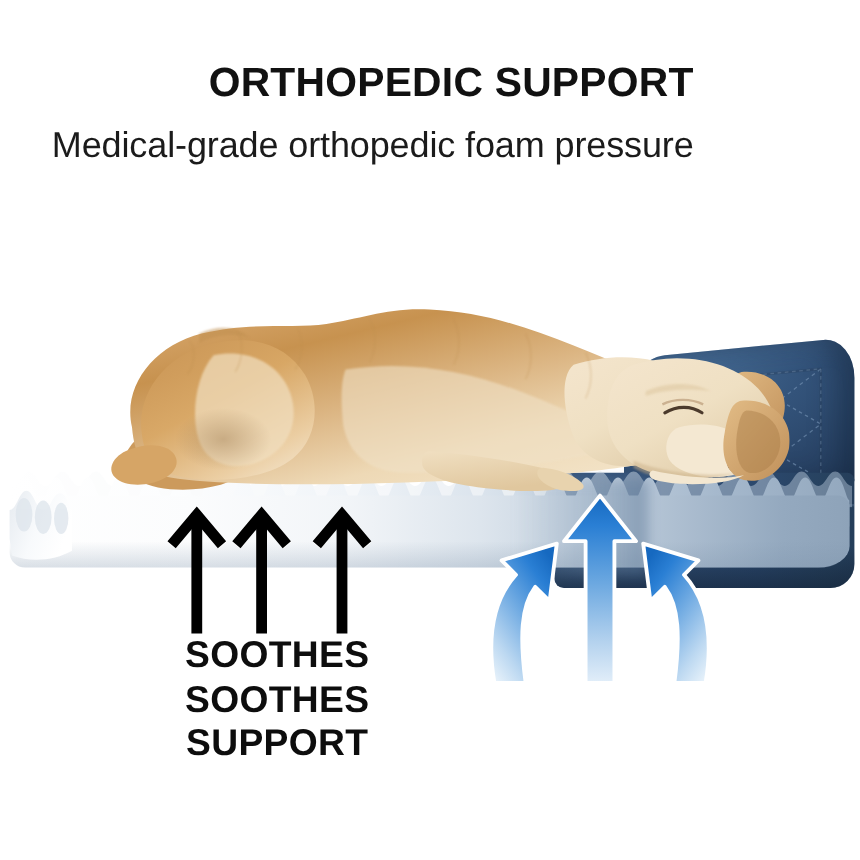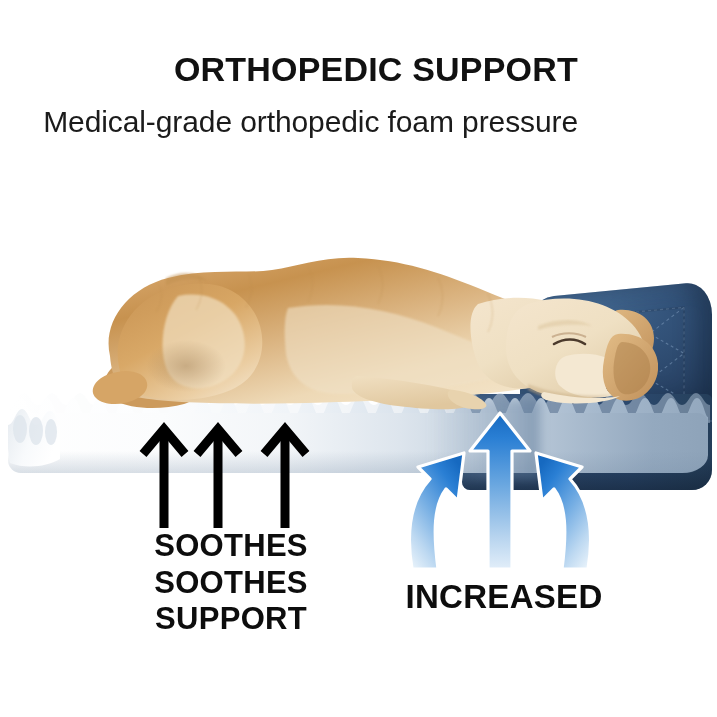--- a/index.html
+++ b/index.html
@@ -570,16 +570,15 @@
     </svg>
   </div>
 
   <div class="caption" id="caption-left">
     <span class="ln">SOOTHES</span>
     <span class="ln">SOOTHES</span>
     <span class="ln">SUPPORT</span>
   </div>
 
   <div class="caption" id="caption-right">
-    <span class="ln">INCREASED</span>
   </div>
 
 </div>
 
 </body></html>

